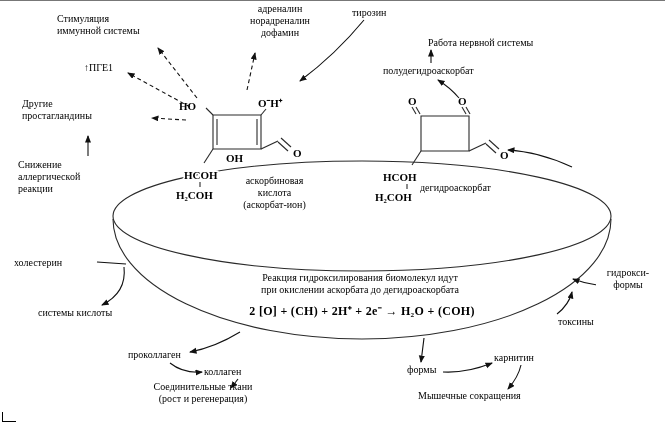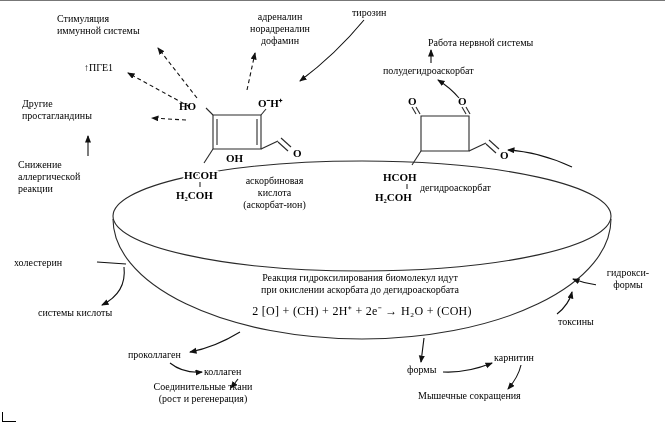--- a/index.html
+++ b/index.html
@@ -9,21 +9,21 @@
     border-top:1px solid #777;border-bottom:1px solid #777;
   }
   .art{position:absolute;left:0;top:0;}
   .lbl{
     position:absolute;font-size:10px;line-height:1.18;white-space:pre-line;
     color:#000;
   }
   .c{text-align:center;}
   .bg{background:#fff;}
   .b{font-weight:bold;}
-  .eq{font-size:12px;font-weight:normal;letter-spacing:.3px;}
+  .eq{font-size:12px;font-weight:bold;letter-spacing:.3px;}
   svg text{
     font-family:"Liberation Serif", serif;font-size:11px;font-weight:bold;fill:#000;
     paint-order:stroke;stroke:#fff;stroke-width:3px;stroke-linejoin:round;
   }
   .stroke{fill:none;stroke:#2a2a2a;stroke-width:1.1px;}
   .arr{fill:none;stroke:#111;stroke-width:1.1px;}
   .dash{stroke-dasharray:4,3;}
   .corner{position:absolute;left:2px;bottom:1px;width:13px;height:9px;
     border-left:1px solid #000;border-bottom:1px solid #000;}
 </style>
@@ -102,21 +102,21 @@
     <path class="arr" marker-end="url(#ah)" d="M 424 337 L 421 361"></path>
     <path class="arr" marker-end="url(#ah)" d="M 443 371 C 461 372 477 368 492 362"></path>
     <path class="arr" marker-end="url(#ah)" d="M 521 364 C 519 373 514 381 508 388"></path>
 
     <path class="arr" marker-end="url(#ah)" d="M 597 284 C 589 283 581 281 573 278"></path>
     <path class="arr" marker-end="url(#ah)" d="M 557 313 C 566 306 570 299 572 291"></path>
   </svg>
 
   <div class="lbl" style="left:57px;top:12px">Стимуляция
 иммунной системы</div>
-  <div class="lbl c" style="left:225px;top:10px;width:110px">адреналин
+  <div class="lbl c" style="left:225px;top:2px;width:110px">адреналин
 норадреналин
 дофамин</div>
   <div class="lbl" style="left:352px;top:6px">тирозин</div>
   <div class="lbl" style="left:428px;top:36px">Работа нервной системы</div>
 
   <div class="lbl" style="left:84px;top:61px"><span class="b">↑</span><span>ПГЕ1</span></div>
 
   <div class="lbl" style="left:22px;top:97px">Другие
 простагландины</div>
   <div class="lbl" style="left:18px;top:158px">Снижение

